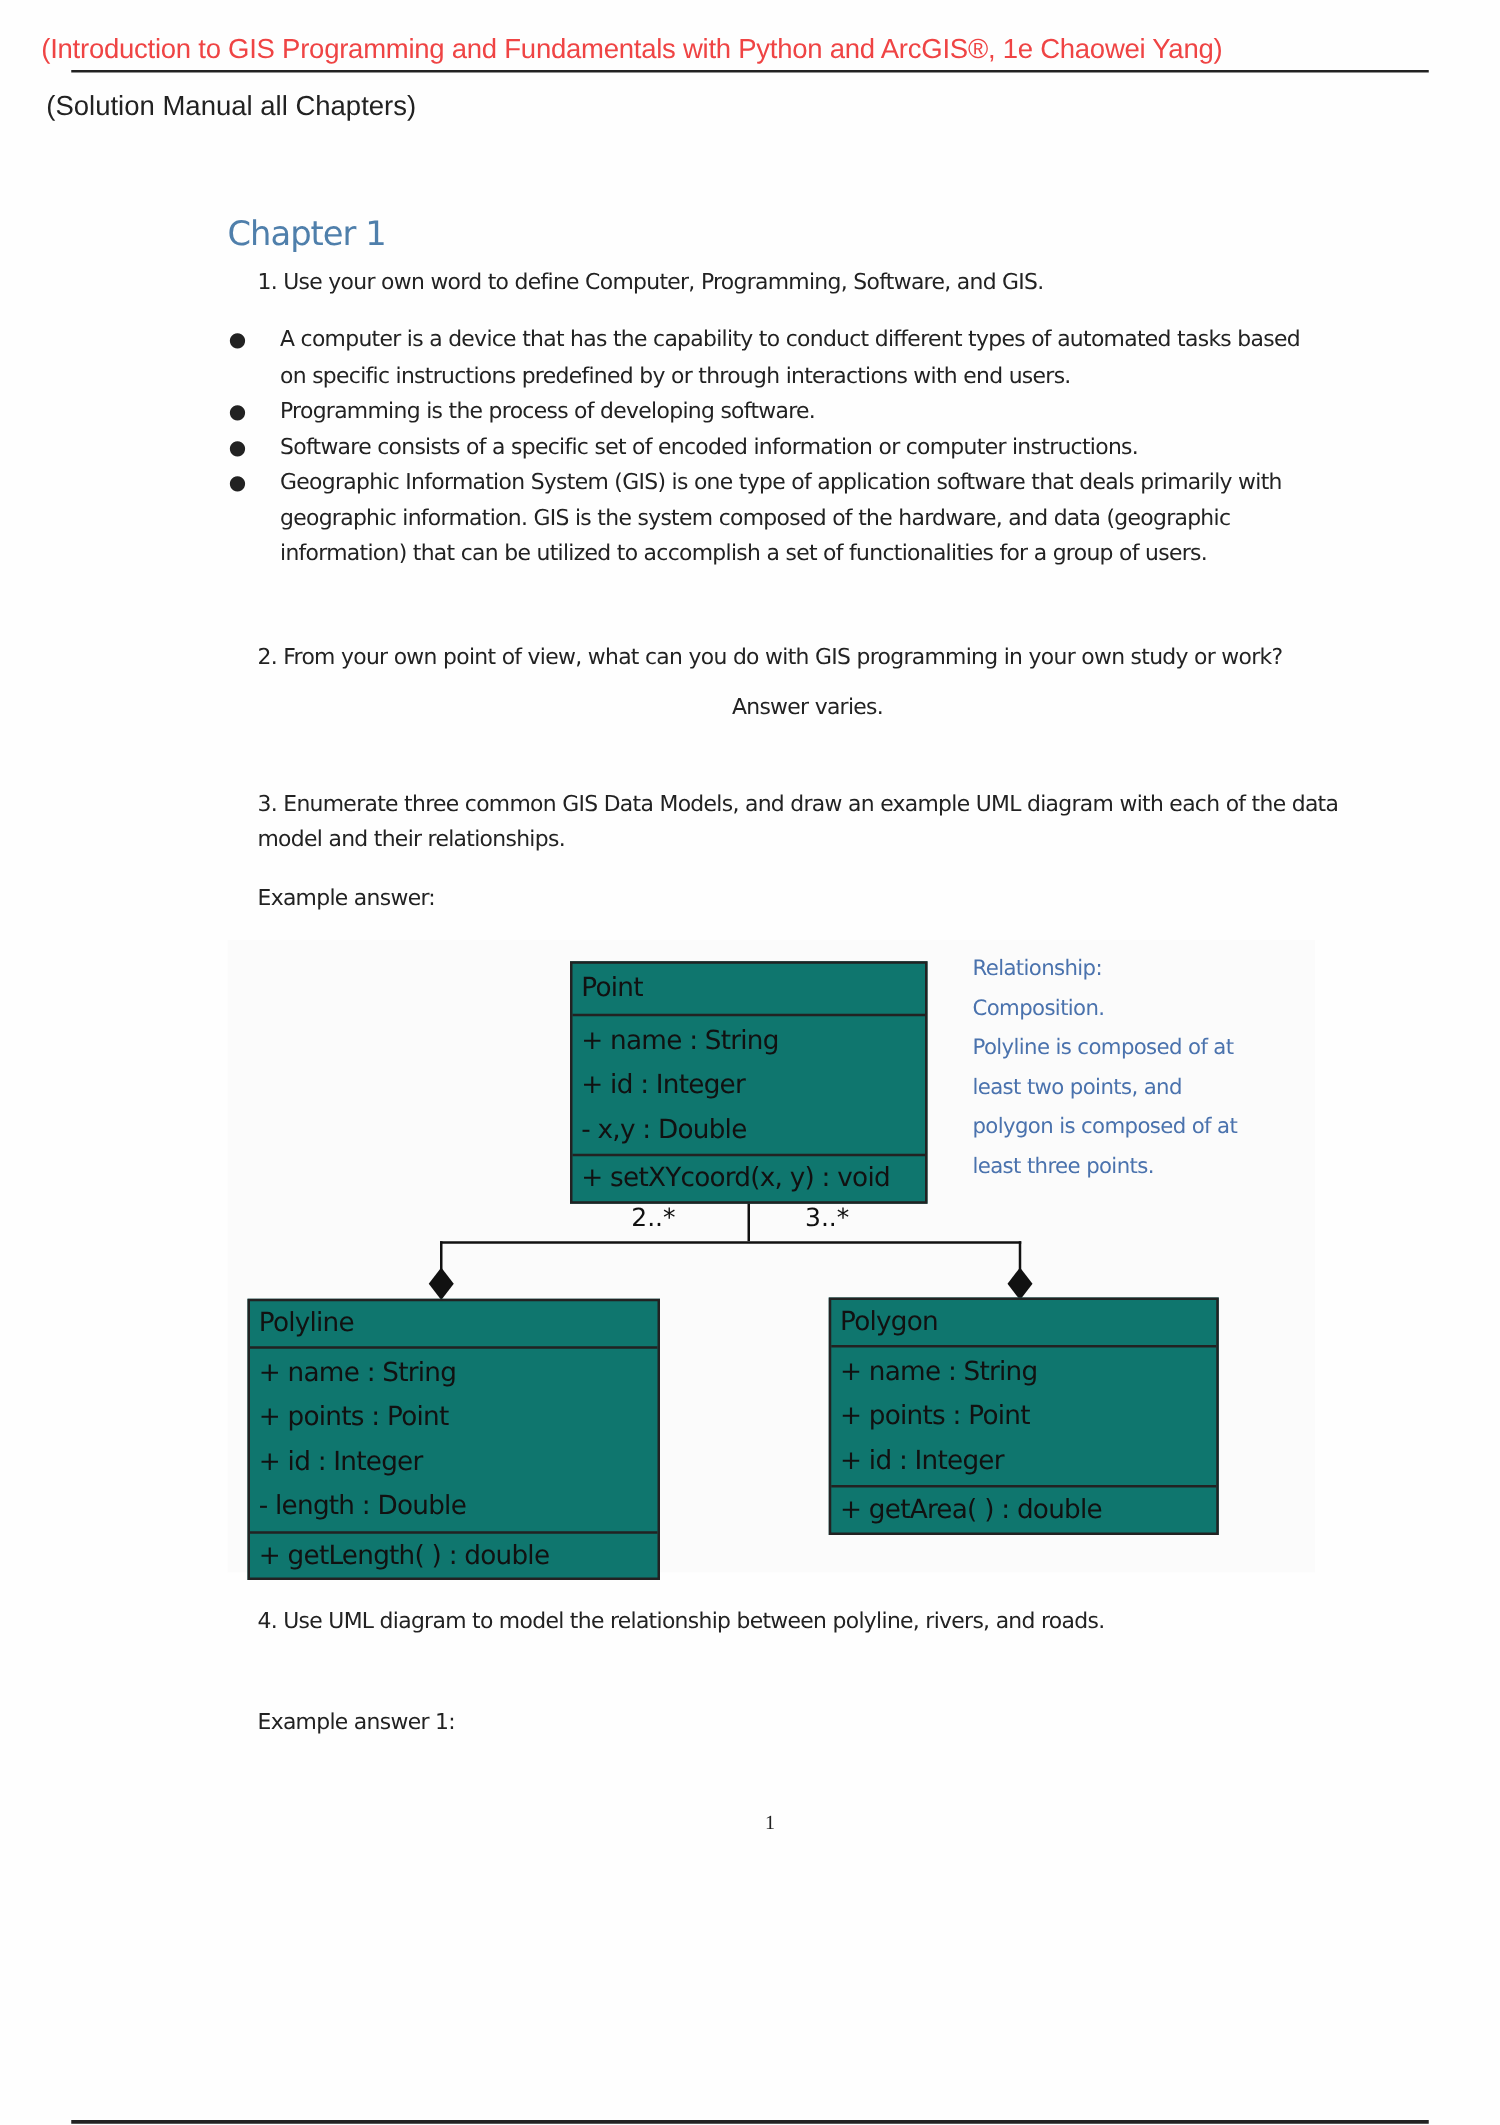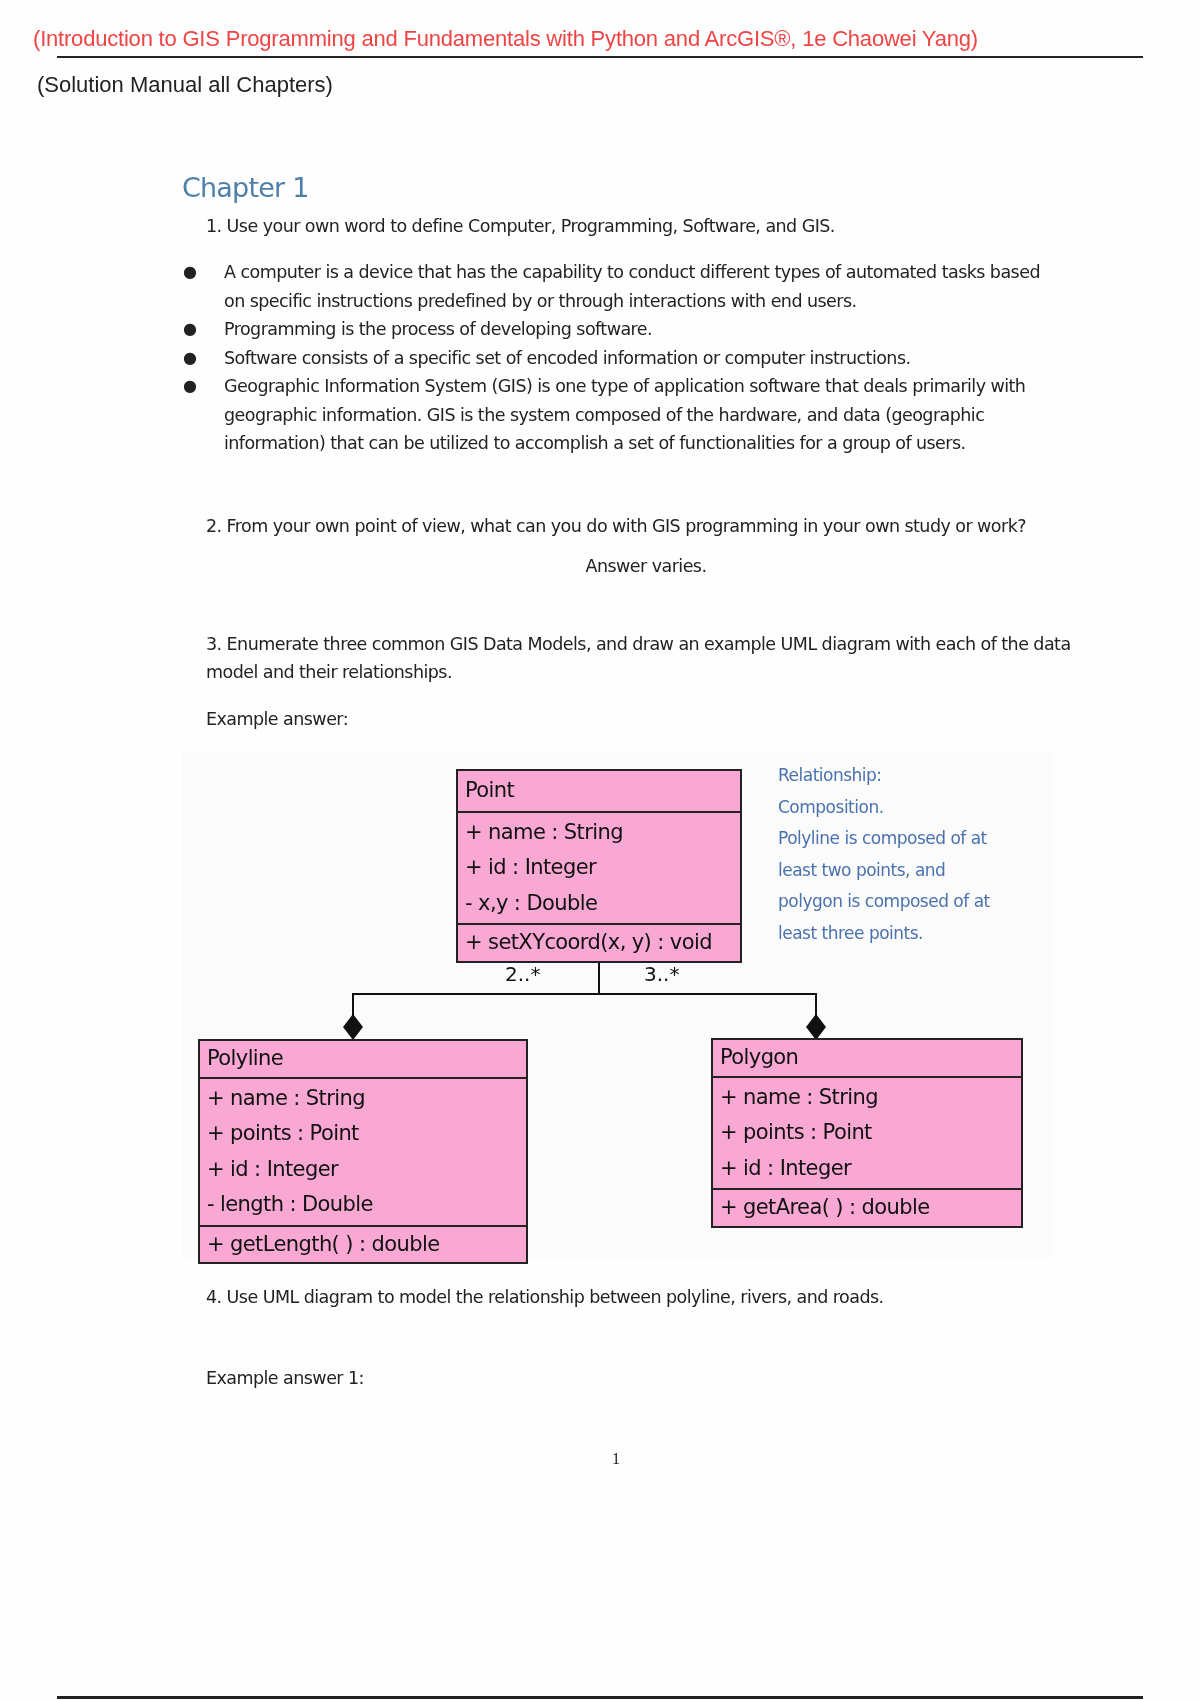--- a/index.html
+++ b/index.html
@@ -6,21 +6,21 @@
   body { width: 1200px; height: 1700px; position: relative; overflow: hidden; font-family: "Liberation Sans", sans-serif; color: #1a1a1a; }
   .hdr-title { position: absolute; left: 33px; top: 26px; font-size: 22px; color: #ef4444; letter-spacing: -0.2px; }
   .hdr-rule { position: absolute; left: 57px; top: 56px; width: 1086px; height: 2px; background: #222; }
   .hdr-sub { position: absolute; left: 37px; top: 72px; font-size: 22px; color: #222; }
   .chapter { position: absolute; left: 182px; top: 172px; font-family: "DejaVu Sans", sans-serif; font-size: 27px; color: #4f7fab; letter-spacing: -0.8px; }
   .q { position: absolute; left: 182px; font-family: "DejaVu Sans", sans-serif; font-size: 17.5px; color: #222; letter-spacing: -0.55px; line-height: 28px; width: 880px; margin-left: 24px; }
   .bullets { position: absolute; left: 182px; top: 258px; width: 880px; margin: 0; padding: 0; list-style: none; font-family: "DejaVu Sans", sans-serif; font-size: 17.5px; letter-spacing: -0.55px; color: #222; line-height: 28.5px; }
   .bullets li { position: relative; padding-left: 42px; }
   .bullets li .dot { position: absolute; left: 1px; top: 0; font-size: 16px; }
   .uml-bg { position: absolute; left: 182px; top: 752px; width: 870px; height: 506px; background: #fbfbfb; }
-  .uml-class { position: absolute; border: 2px solid #222; background: #f9a8d4; font-family: "DejaVu Sans", sans-serif; font-size: 21px; letter-spacing: -0.6px; color: #111; }
+  .uml-class { position: absolute; border: 2px solid #222; background: #0f766e; font-family: "DejaVu Sans", sans-serif; font-size: 21px; letter-spacing: -0.6px; color: #111; }
   .uml-class .sec { border-top: 2px solid #222; padding: 2px 7px; }
   .uml-class .sec:first-child { border-top: none; }
   .uml-class .row { height: 35.5px; line-height: 35.5px; white-space: nowrap; }
   .rel-note { position: absolute; left: 778px; top: 760px; font-family: "DejaVu Sans", sans-serif; font-size: 17px; color: #4a72ad; line-height: 31.5px; letter-spacing: -0.5px; }
   .mult { position: absolute; font-family: "DejaVu Sans", sans-serif; font-size: 20px; color: #111; }
   svg.lines { position: absolute; left: 0; top: 0; }
   .page-num { position: absolute; left: 612px; top: 1450px; font-family: "Liberation Serif", serif; font-size: 16px; color: #222; }
   .foot-rule { position: absolute; left: 57px; top: 1696px; width: 1086px; height: 3px; background: #222; }
 </style>
 </head>
@@ -82,21 +82,21 @@
     <div class="row">+ name : String</div>
     <div class="row">+ points : Point</div>
     <div class="row">+ id : Integer</div>
     <div class="row">- length : Double</div>
   </div>
   <div class="sec" style="padding-top:0;padding-bottom:0;">
       <div class="row">+ getLength( ) : double</div>
     </div>
 </div>
 
-<div class="uml-class" style="left:663px; top:1038px; width:308px;margin-left:48px;">
+<div class="uml-class" style="left:663px; top:1038px; width:308px;">
   <div class="sec" style="padding-top:0;padding-bottom:0;">
       <div class="row">Polygon</div>
     </div>
   <div class="sec">
     <div class="row">+ name : String</div>
     <div class="row">+ points : Point</div>
     <div class="row">+ id : Integer</div>
   </div>
   <div class="sec" style="padding-top:0;padding-bottom:0;">
       <div class="row">+ getArea( ) : double</div>

